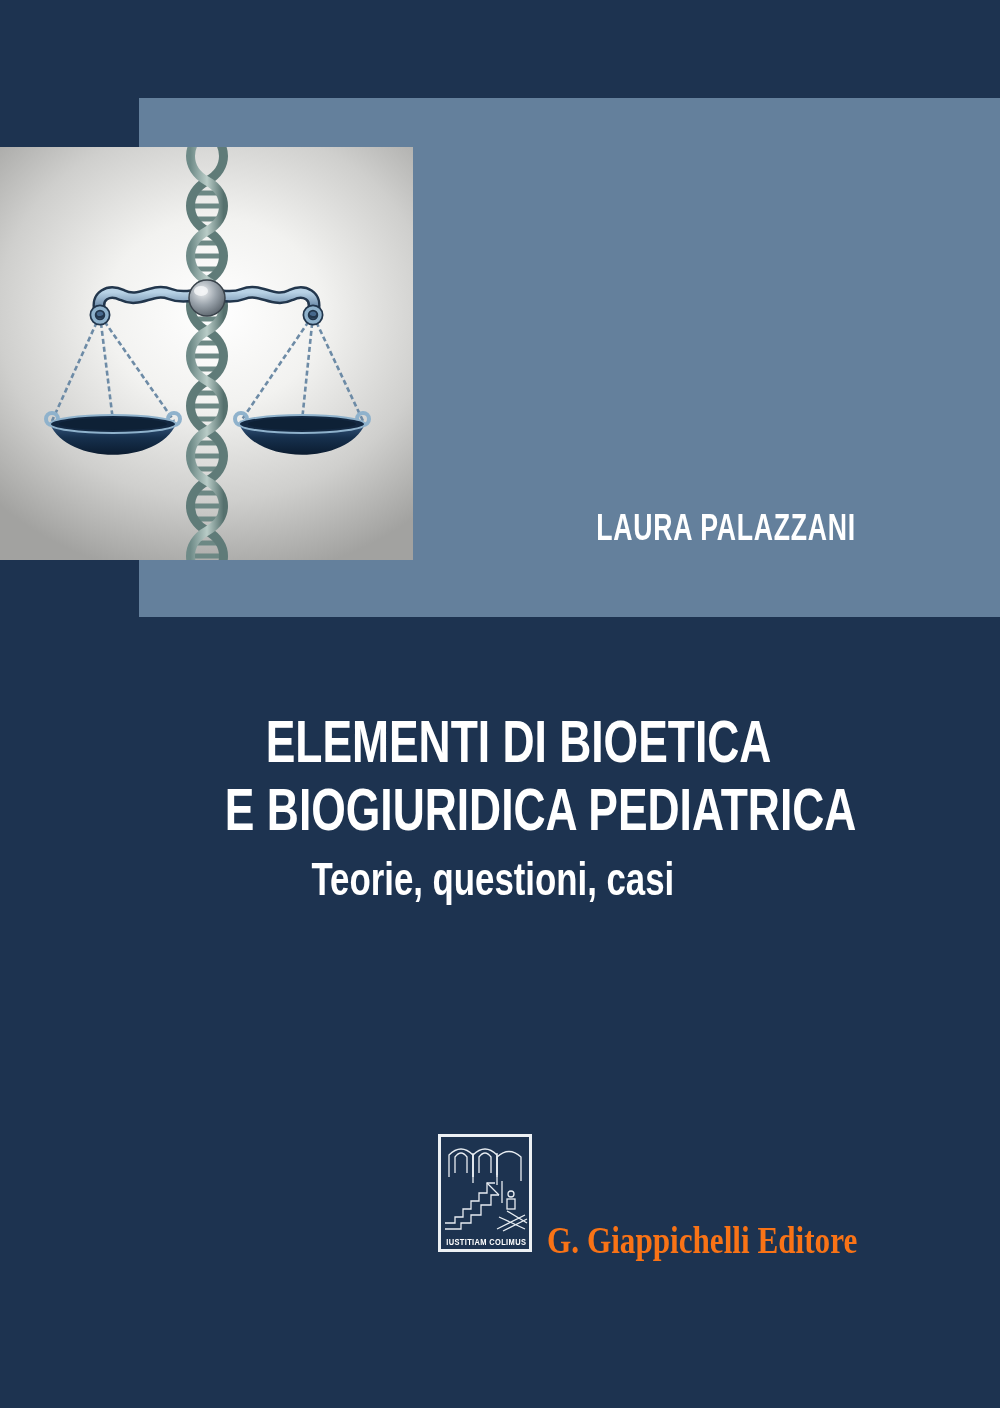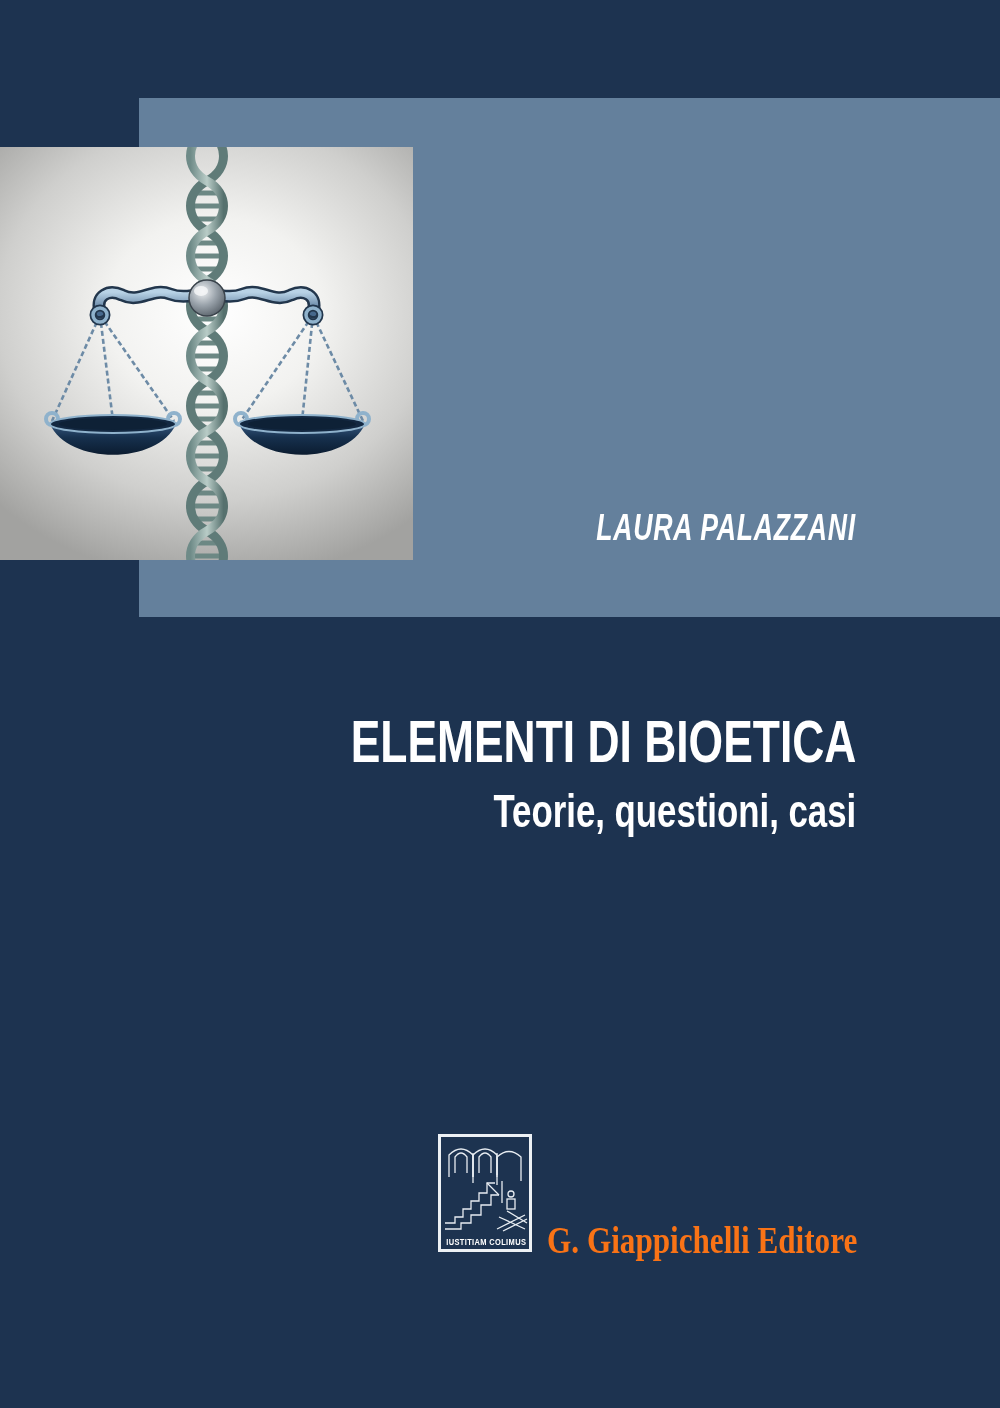--- a/index.html
+++ b/index.html
@@ -33,36 +33,35 @@
   
   .author {
     position: absolute;
     right: 144px; top: 508px;
     text-align: right;
     color: #ffffff;
     font-size: 36px; font-weight: bold;
     letter-spacing: 1px;
     line-height: 40px;
     white-space: nowrap;
-    font-style: italic;
   }
 
   
   .cond {
     display: inline-block;
     transform: scaleX(0.74);
     transform-origin: 100% 50%;
     white-space: nowrap;
   }
 
   
   .title-block {
     position: absolute;
     right: 144px; top: 708px;
-    text-align: right;
+    text-align: center;
     color: #ffffff;
   }
   .title-line {
     font-size: 60px; font-weight: bold;
     line-height: 68px;
     white-space: nowrap;
   }
   .subtitle {
     margin-top: 8px;
     font-size: 47px; font-weight: bold;
@@ -211,20 +210,23 @@
 </div>
 
 <div class="author">
   <span class="cond">LAURA PALAZZANI</span>
 </div>
 
 <div class="title-block">
   <div class="title-line">
     <span class="cond">ELEMENTI DI BIOETICA</span>
   </div>
+  <div class="title-line">
+    <span class="cond">E BIOGIURIDICA PEDIATRICA</span>
+  </div>
   <div class="subtitle">
     <span class="cond">Teorie, questioni, casi</span>
   </div>
 </div>
 
 <div class="logo">
   <svg viewBox="0 0 88 97" fill="none" stroke="#e8edf2" stroke-width="1.3">
 
     <path d="M8,40 L8,18 Q20,6 32,18 L32,40"></path>
     <path d="M32,40 L32,18 Q44,6 56,18 L56,40"></path>

